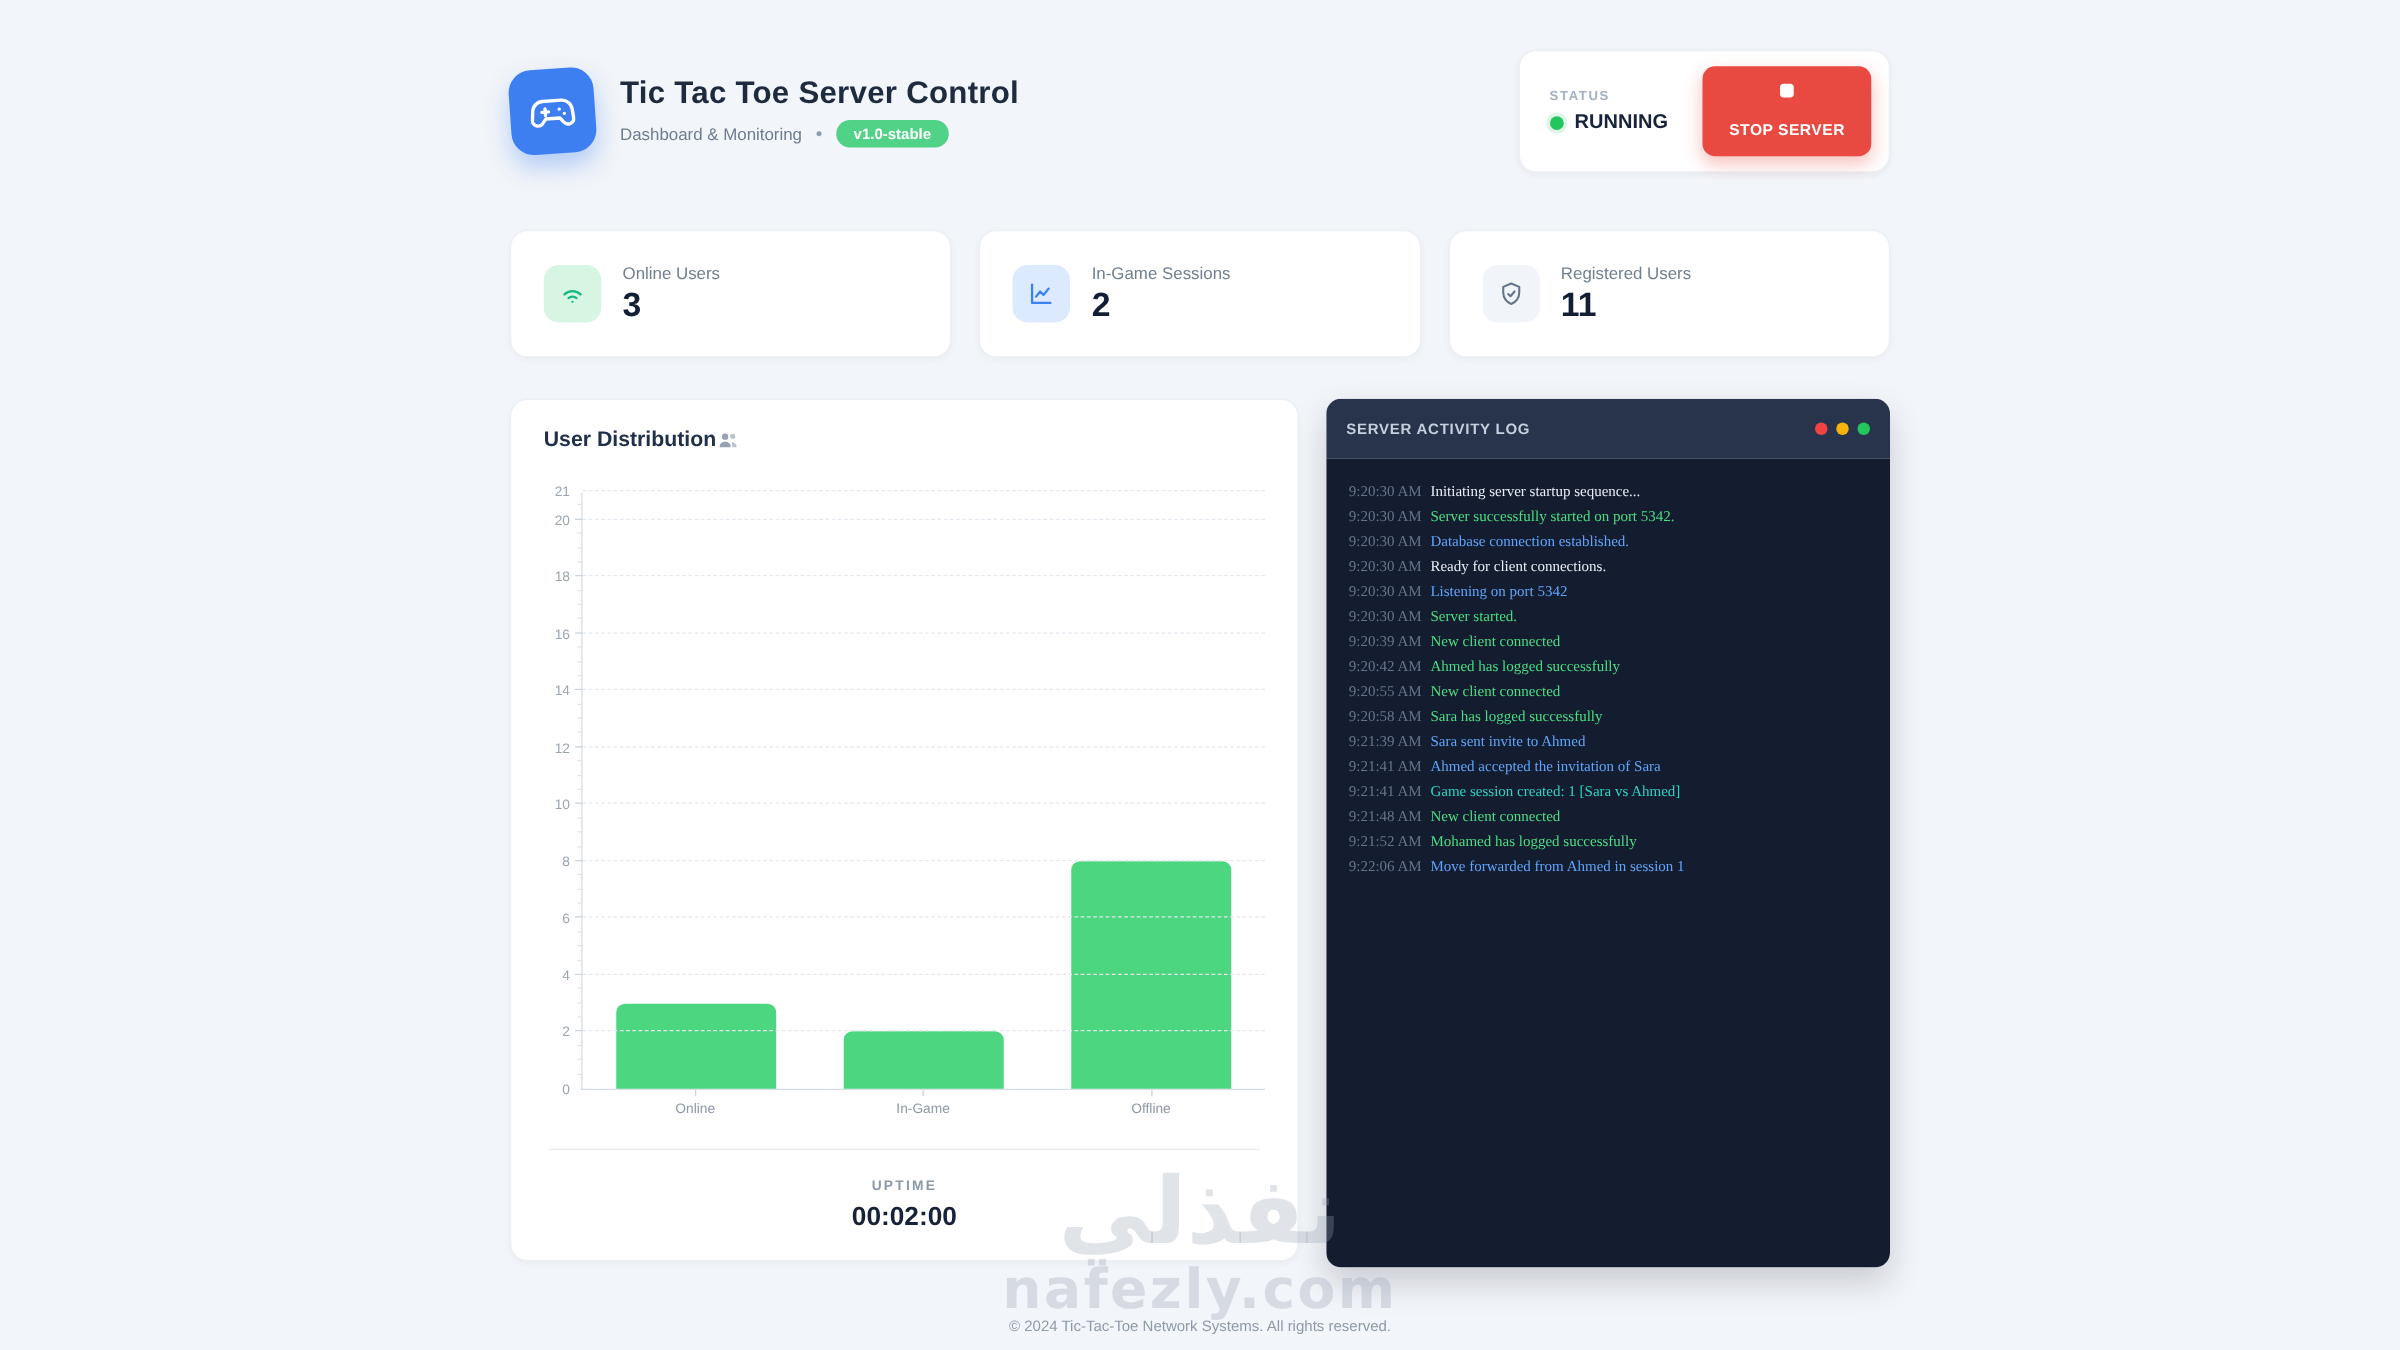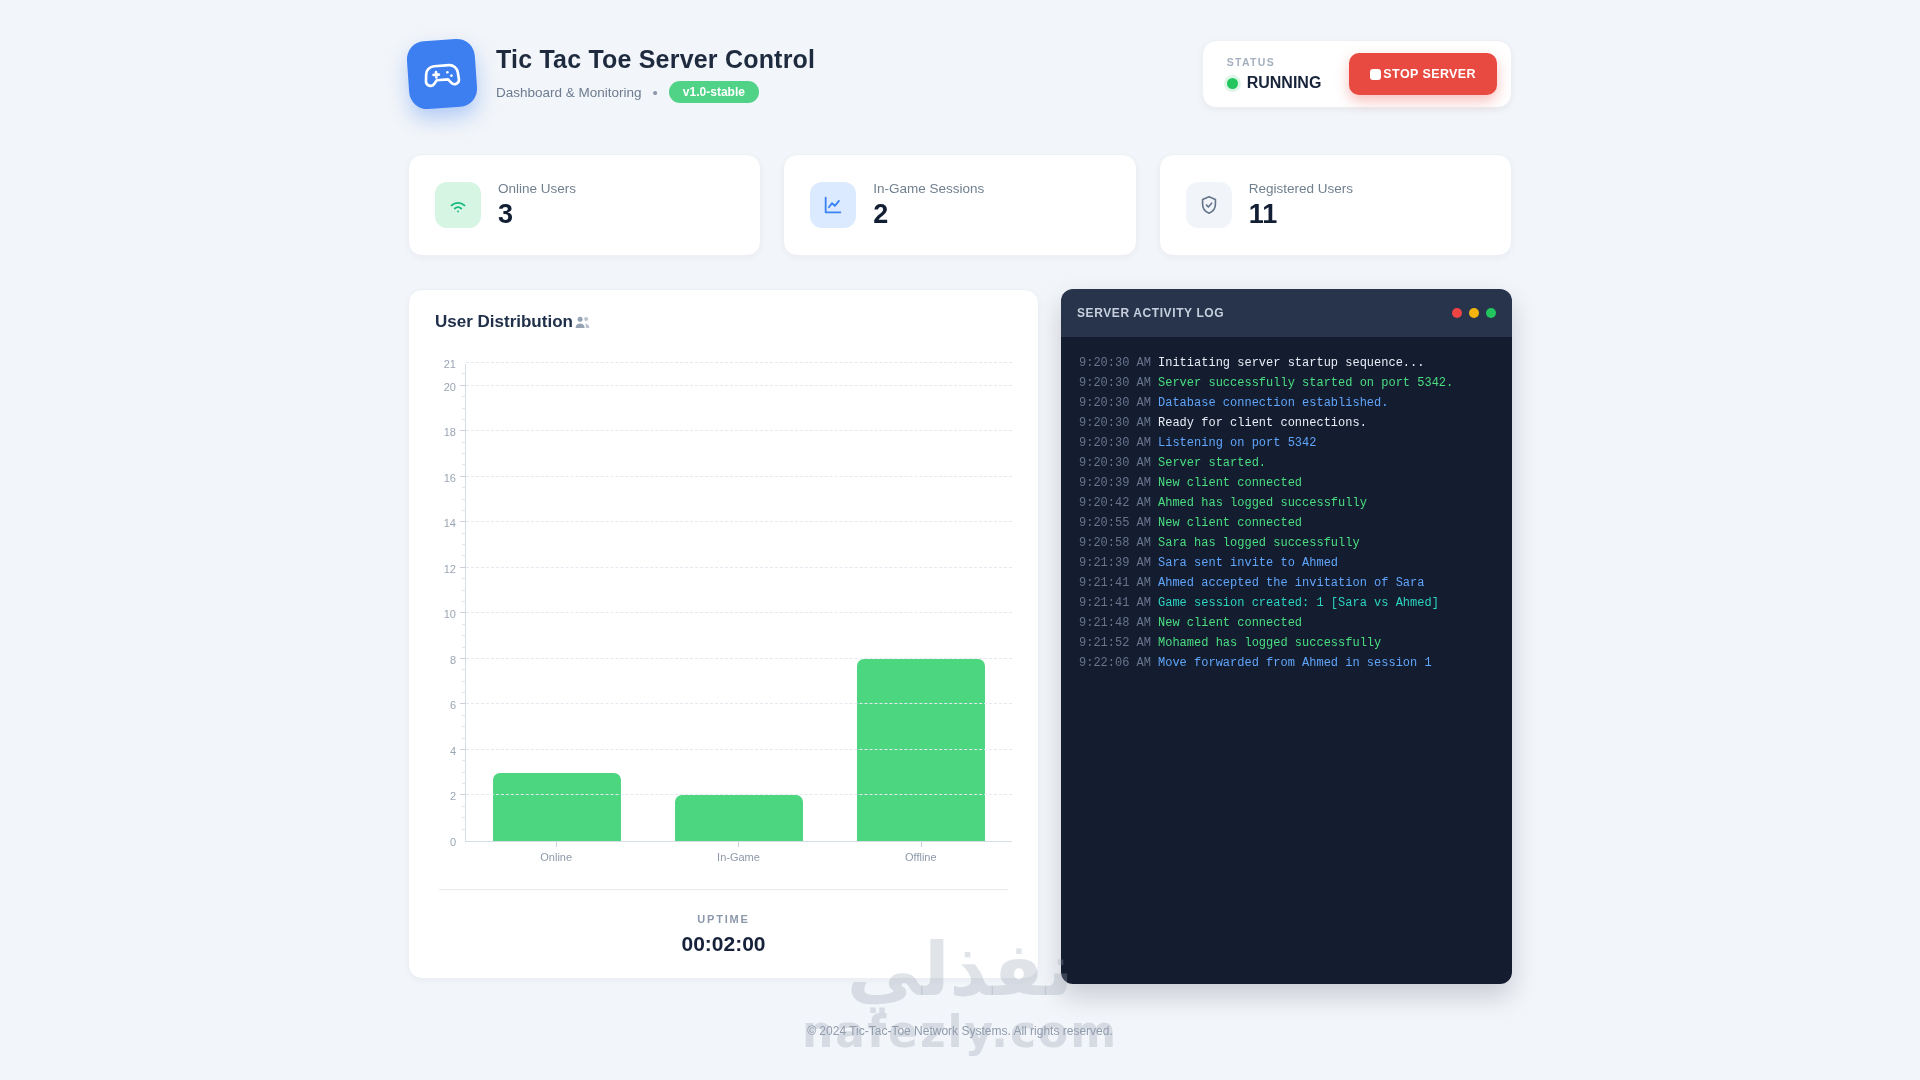--- a/index.html
+++ b/index.html
@@ -28,24 +28,25 @@
 
   .status-card {
     background:#fff; border:1px solid #eceff4; border-radius:14px;
     padding:12px 14px 12px 24px; display:flex; align-items:center; gap:28px;
     box-shadow:0 2px 6px rgba(23,32,54,.05);
   }
   .status-label { font-size:10.5px; font-weight:700; letter-spacing:1.3px; color:#a5b0bf; margin-bottom:6px; }
   .status-value { display:flex; align-items:center; gap:9px; font-size:16px; font-weight:800; color:#17233a; }
   .status-dot { width:11px; height:11px; border-radius:50%; background:#22c55e; box-shadow:0 0 0 3px rgba(34,197,94,.15); }
   .stop-btn {
-    display:flex; align-items:center; gap:2px; background:#e84a42; color:#fff;
+    display:flex; align-items:center; gap:19px; background:#e84a42; color:#fff;
     border:none; border-radius:10px; padding:14px 21px; font-size:12.5px; font-weight:800;
     letter-spacing:.4px; cursor:pointer; font-family:inherit;
     box-shadow:0 6px 14px rgba(232,74,66,.35);
+    flex-direction:column;
   }
   .stop-icon { width:11px; height:11px; background:#fff; border-radius:3px; display:inline-block; }
 
   
   .stats { display:grid; grid-template-columns:repeat(3,1fr); gap:22px; margin-top:46px; }
   .stat-card {
     background:#fff; border:1px solid #eceff4; border-radius:14px; padding:24px 26px;
     display:flex; align-items:center; gap:17px; height:102px;
     box-shadow:0 2px 6px rgba(23,32,54,.04);
   }
@@ -87,21 +88,21 @@
   .log-panel {
     border-radius:12px; overflow:hidden; height:695px; display:flex; flex-direction:column;
     box-shadow:0 12px 26px rgba(15,23,42,.18);
   }
   .log-header { background:#28344b; height:48px; flex:none; display:flex; align-items:center; justify-content:space-between; padding:0 16px; }
   .log-title { font-size:12px; font-weight:700; letter-spacing:.6px; color:#c6cfdd; }
   .window-dots { display:flex; gap:7px; }
   .win-dot { width:10px; height:10px; border-radius:50%; }
   .log-body {
     flex:1; background:#141c30; padding:16px 18px; overflow-y:auto;
-    font-family:Liberation Mono, monospace; font-size:12px;
+    font-family:Liberation Serif, serif; font-size:12px;
   }
   .log-line { line-height:20px; white-space:nowrap; }
   .log-time { margin-right:7px; }
 
   
   footer { text-align:center; margin-top:40px; font-size:12px; color:#8e9aa9; position:relative; z-index:10; }
   .watermark {
     position:absolute; top:932px; left:50%; transform:translateX(-50%);
     text-align:center; pointer-events:none; z-index:30; line-height:1;
     font-family:"DejaVu Sans", sans-serif;

